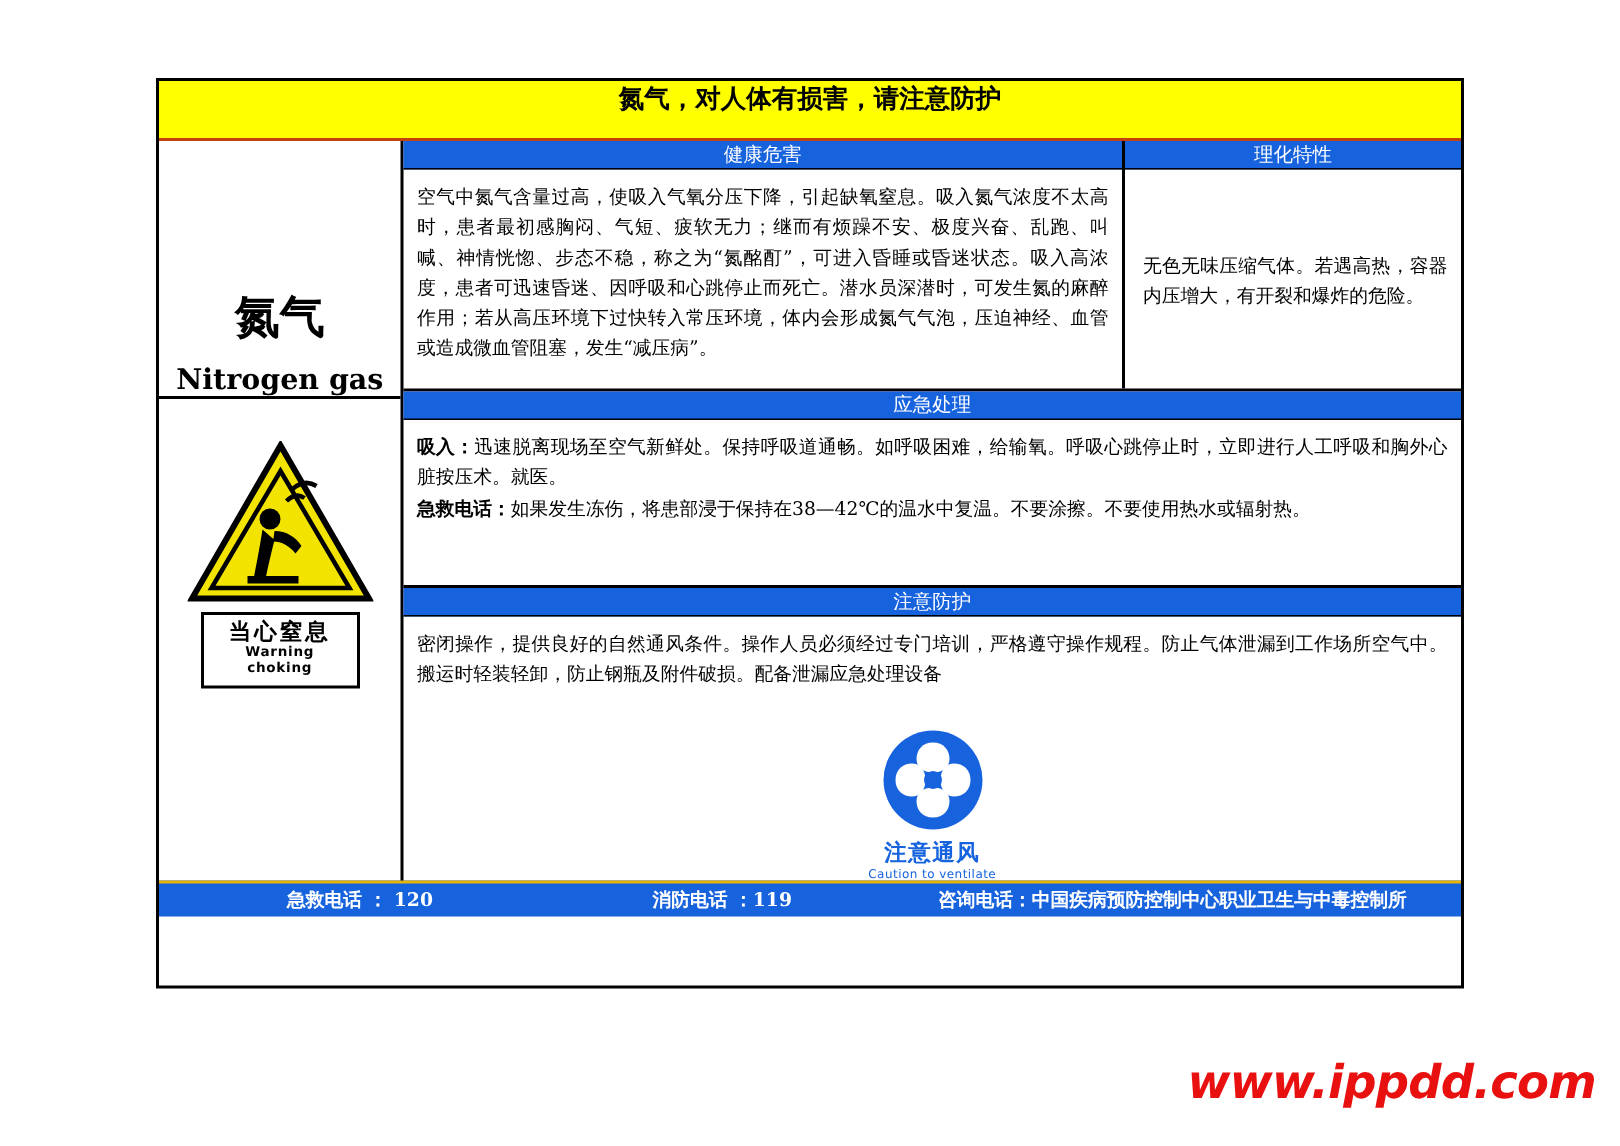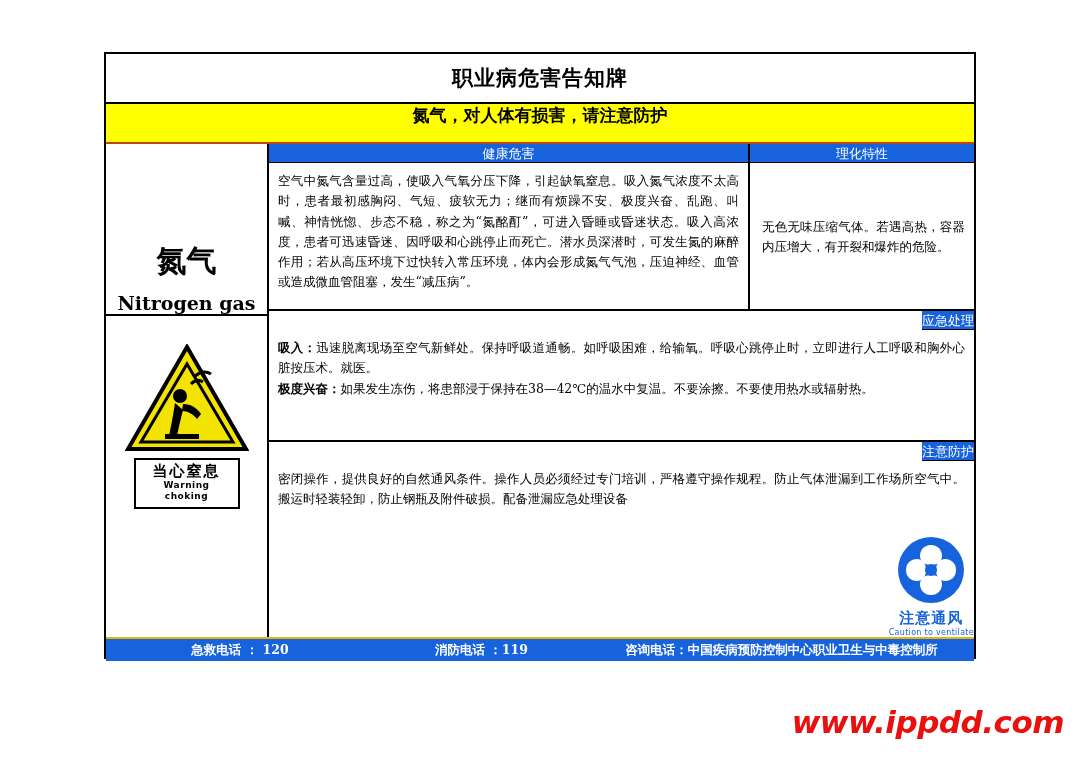--- a/index.html
+++ b/index.html
@@ -187,21 +187,20 @@
     box-sizing: border-box;
   }
   .phys-body {
     padding-top: 42px;
     padding-left: 12px;
   }
 
   .sec {
     display: flex;
     flex-direction: column;
-    align-items: flex-end;
   }
   .sec-emerg { height: 134px; border-bottom: 2px solid #000; box-sizing: border-box;}
   .sec-protect { flex: 1; }
 
   .kv {
     margin: 0;
   }
   .kv b {
     font-weight: bold;
   }
@@ -263,23 +262,20 @@
     font-size: 31px;
     color: #e8110f;
     letter-spacing: -0.5px;
   }
 </style>
 </head>
 <body>
 
 <div class="board">
 
-  <div class="title-row">
-    <span class="title-text">职业病危害告知牌</span>
-  </div>
 
   <div class="warn-row">
     <span class="warn-text">氮气，对人体有损害，请注意防护</span>
   </div>
 
   <div class="main-grid">
 
     <div class="left-col">
       <div class="name-cell">
         <div class="name-cn">氮气</div>
@@ -321,21 +317,21 @@
         </div>
       </div>
 
       <div class="sec sec-emerg">
         <div class="hdr">应急处理</div>
         <div class="body-text">
           <p class="kv">
             <b>吸入：</b><span>迅速脱离现场至空气新鲜处。保持呼吸道通畅。如呼吸困难，给输氧。呼吸心跳停止时，立即进行人工呼吸和胸外心脏按压术。就医。</span>
           </p>
           <p class="kv">
-            <b>极度兴奋：</b><span>如果发生冻伤，将患部浸于保持在38—42℃的温水中复温。不要涂擦。不要使用热水或辐射热。</span>
+            <b>急救电话：</b><span>如果发生冻伤，将患部浸于保持在38—42℃的温水中复温。不要涂擦。不要使用热水或辐射热。</span>
           </p>
         </div>
       </div>
 
       <div class="sec sec-protect">
         <div class="hdr">注意防护</div>
         <div class="protect-body">密闭操作，提供良好的自然通风条件。操作人员必须经过专门培训，严格遵守操作规程。防止气体泄漏到工作场所空气中。搬运时轻装轻卸，防止钢瓶及附件破损。配备泄漏应急处理设备</div>
         <div class="vent-wrap">
           <svg width="70" height="70" viewBox="0 0 70 70" xmlns="http://www.w3.org/2000/svg">
             <circle cx="35" cy="35" r="33" fill="#1763de"></circle>

